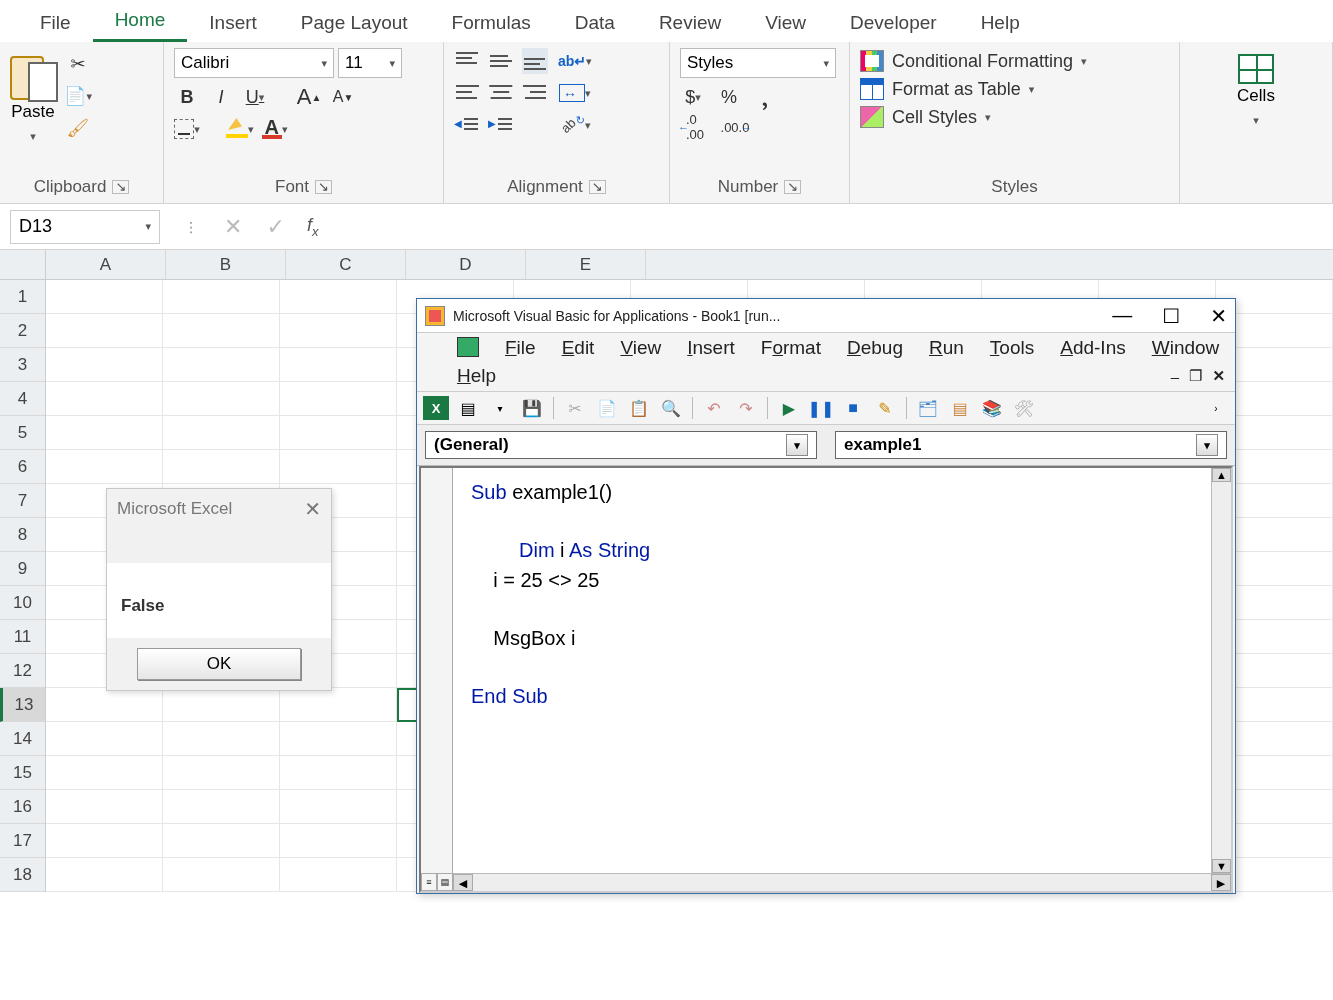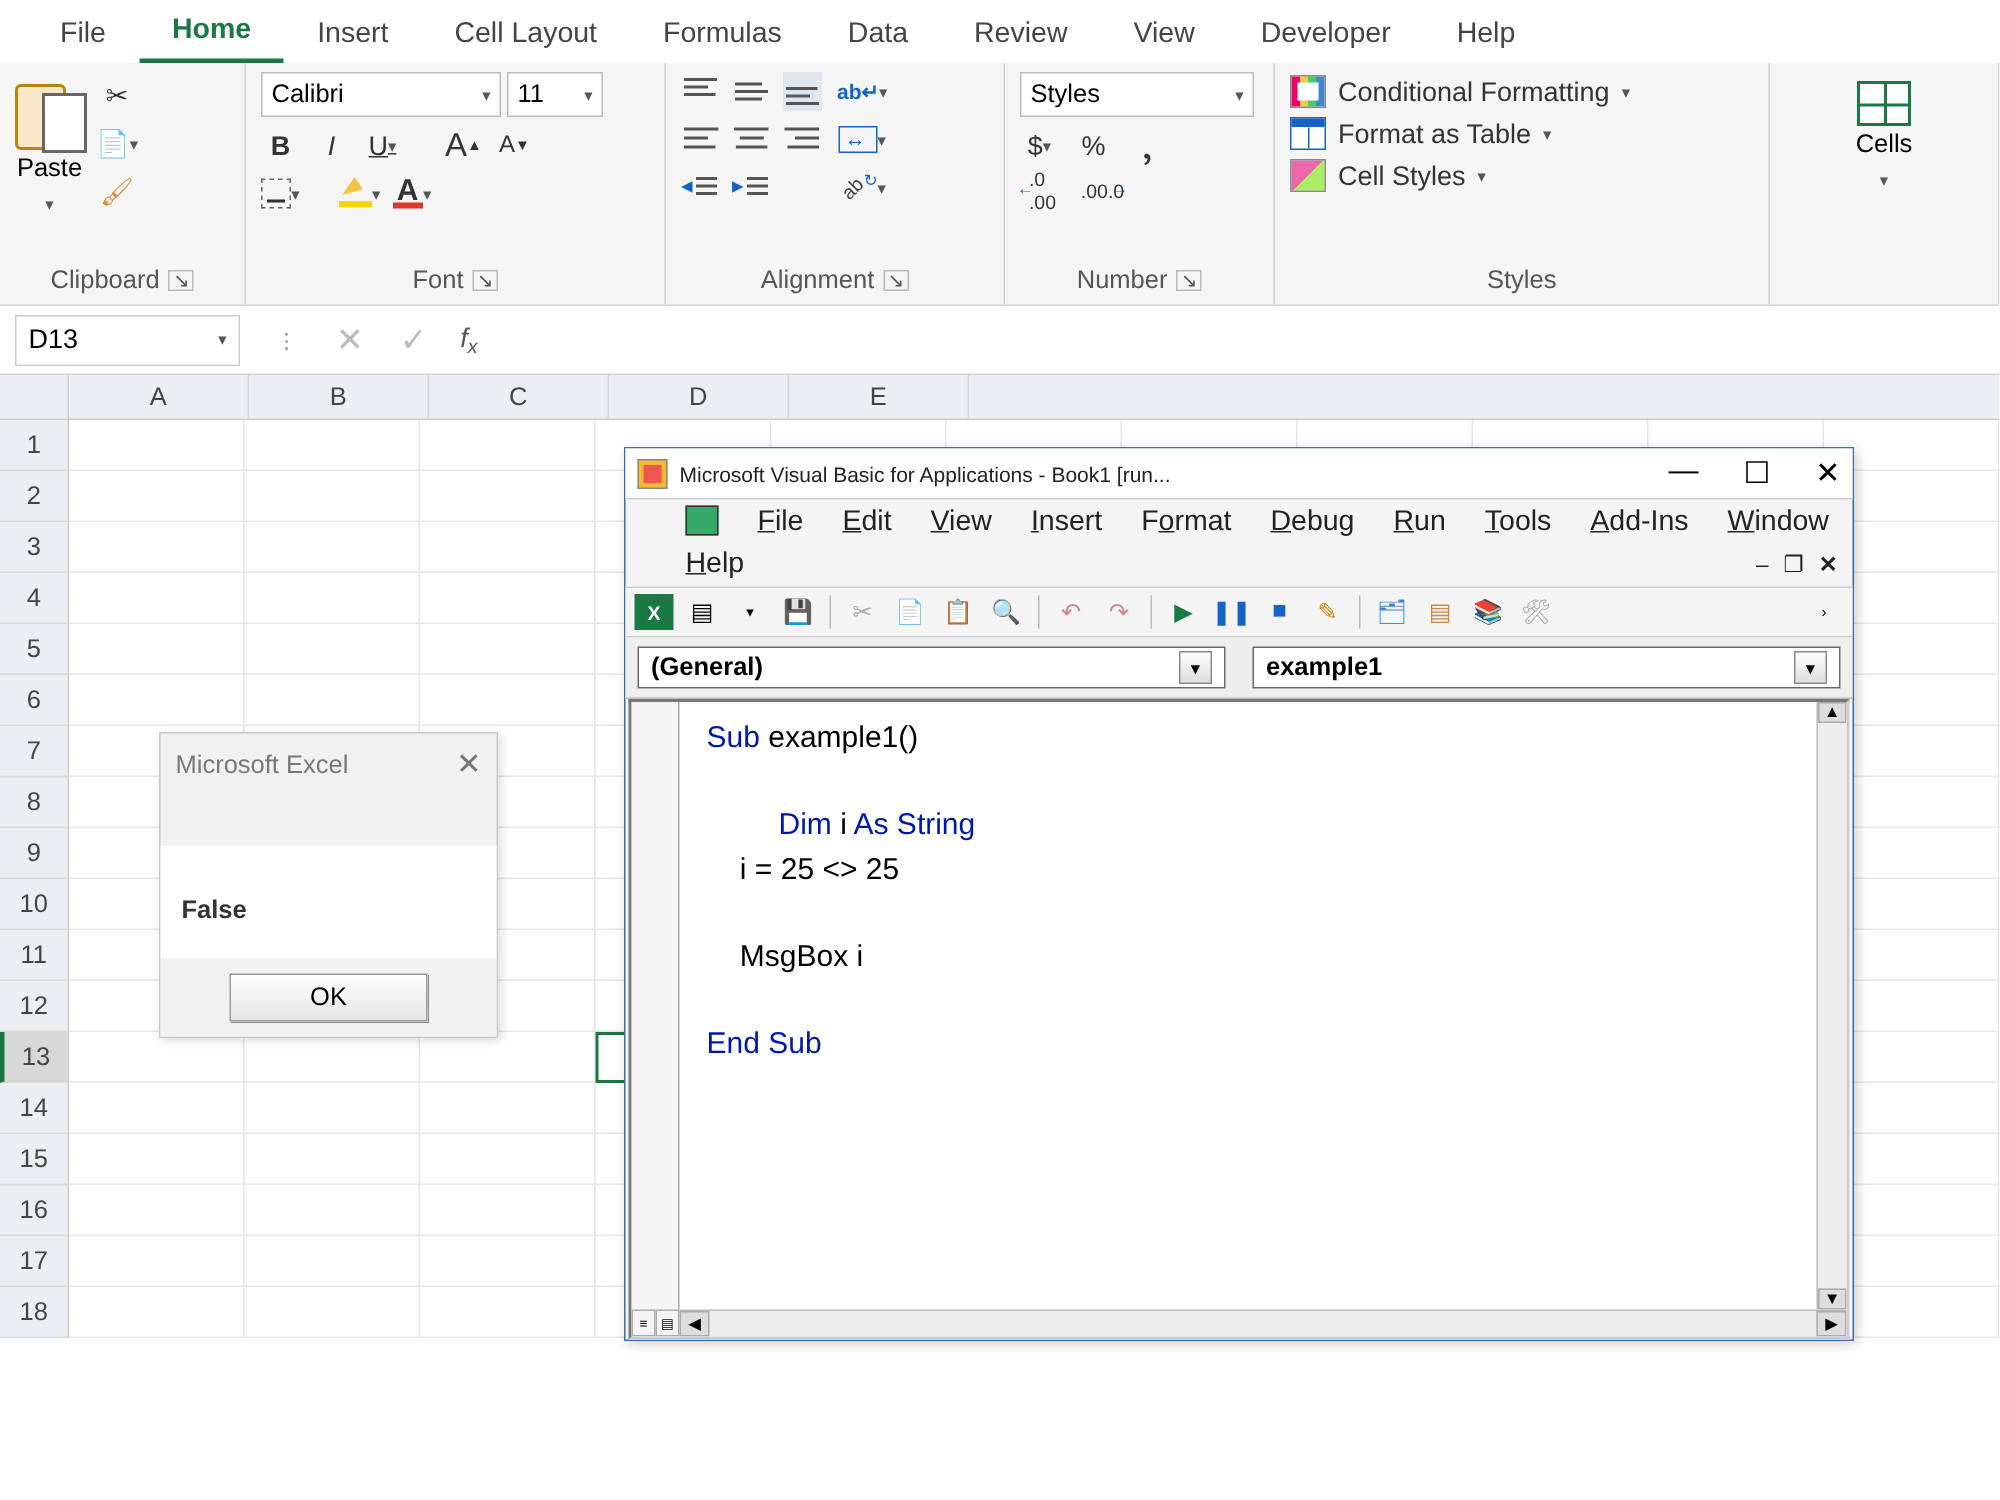--- a/index.html
+++ b/index.html
@@ -1,21 +1,21 @@
 <!DOCTYPE html>
 <html><head>
 <meta charset="utf-8">
 <style>
   * { box-sizing: border-box; margin: 0; padding: 0; font-family: "Segoe UI", Arial, sans-serif; }
   body { width: 1333px; height: 1000px; background: #fff; overflow: hidden; position: relative; }
 
   
   .tabs { display: flex; gap: 0; padding: 4px 0 0 18px; height: 42px; align-items: flex-end; background: #fff; }
   .tab { padding: 6px 22px 8px 22px; font-size: 19px; color: #444; cursor: pointer; }
-  .tab.active { color: #1a7943; border-bottom: 3px solid #1a7943; font-weight: 700; text-align: right; }
+  .tab.active { color: #1a7943; border-bottom: 3px solid #1a7943; font-weight: 400; text-align: right; }
 
   
   .ribbon { display: flex; background: #f5f5f5; border-bottom: 1px solid #d4d4d4; height: 162px; }
   .group { border-right: 1px solid #d4d4d4; padding: 6px 10px 2px 10px; display: flex; flex-direction: column; justify-content: space-between; position: relative; }
   .group-label { text-align: center; font-size: 17px; color: #555; padding: 2px 0 4px 0; display:flex; justify-content:center; align-items:center; gap:6px;}
   .group-body { flex: 1; display: flex; align-items: flex-start; }
   .launcher { font-size: 13px; color:#555; border:1px solid #bbb; padding:0 2px; line-height:12px;}
 
   
   .clip-left { display:flex; flex-direction:column; align-items:center; gap:2px; margin-right:8px;}
@@ -107,21 +107,21 @@
   .row{display:flex;height:34px;}
   .cell{width:120px;height:34px;border-right:1px solid #e6e6e6;border-bottom:1px solid #e6e6e6;}
   .cell.sel{border:2px solid #1a7943;}
 
   
   .msgbox{position:absolute;left:106px;top:488px;width:226px;background:#f1f1f1;border:1px solid #c8c8c8;box-shadow:2px 2px 6px rgba(0,0,0,.15);}
   .msgbox-title{display:flex;align-items:center;padding:8px 10px;font-size:17px;color:#777;}
   .msgbox-title .x{margin-left:auto;font-size:20px;color:#777;}
   .msgbox-body{padding:33px 14px 22px 14px;font-size:17px;font-weight:600;color:#333;background:#fff;margin-top:34px;}
   .msgbox-btns{padding:10px;text-align:center;background:#f1f1f1;}
-  .msgbox-ok{width:132px;height:32px;border:1px solid #999;background:linear-gradient(#fff,#e6e6e6);font-size:17px;box-shadow:1px 1px 0 #888;}
+  .msgbox-ok{width:164px;height:32px;border:1px solid #999;background:linear-gradient(#fff,#e6e6e6);font-size:17px;box-shadow:1px 1px 0 #888;}
 
   
   .vba{position:absolute;left:416px;top:298px;width:820px;height:596px;background:#f4f4f4;border:1px solid #3a6ea5;box-shadow:2px 2px 8px rgba(0,0,0,.2);display:flex;flex-direction:column;}
   .vba-titlebar{height:34px;background:#fff;display:flex;align-items:center;padding:0 8px;border-bottom:1px solid #ccc;}
   .vba-appicn{width:20px;height:20px;background:#f7b731;border:1px solid #888;margin-right:8px;position:relative;}
   .vba-appicn::after{content:"";position:absolute;inset:3px;background:#e55;}
   .vba-title{font-size:14px;color:#222;}
   .vba-winbtns{margin-left:auto;display:flex;gap:30px;font-size:20px;}
   .vba-menus{padding:4px 10px 4px 40px;font-size:19px;display:flex;flex-wrap:wrap;gap:26px;row-gap:6px;}
   .vba-menus span{color:#222;}
@@ -151,21 +151,21 @@
   .viewbtns{position:absolute;left:0;bottom:0;height:18px;display:flex;}
   .viewbtn{width:16px;height:18px;border:1px solid #aaa;background:#f4f4f4;font-size:9px;display:flex;align-items:center;justify-content:center;}
 </style>
 </head>
 <body>
 
 <div class="tabs">
   <div class="tab">File</div>
   <div class="tab active">Home</div>
   <div class="tab">Insert</div>
-  <div class="tab">Cell Layout</div>
+  <div class="tab">Page Layout</div>
   <div class="tab">Formulas</div>
   <div class="tab">Data</div>
   <div class="tab">Review</div>
   <div class="tab">View</div>
   <div class="tab">Developer</div>
   <div class="tab">Help</div>
 </div>
 
 <div class="ribbon">
 

